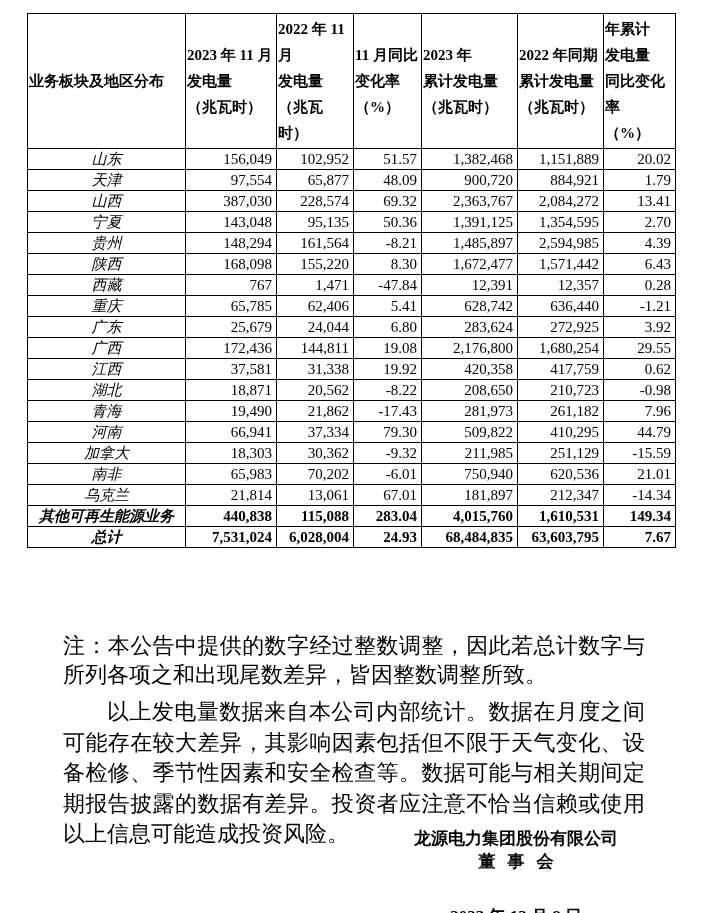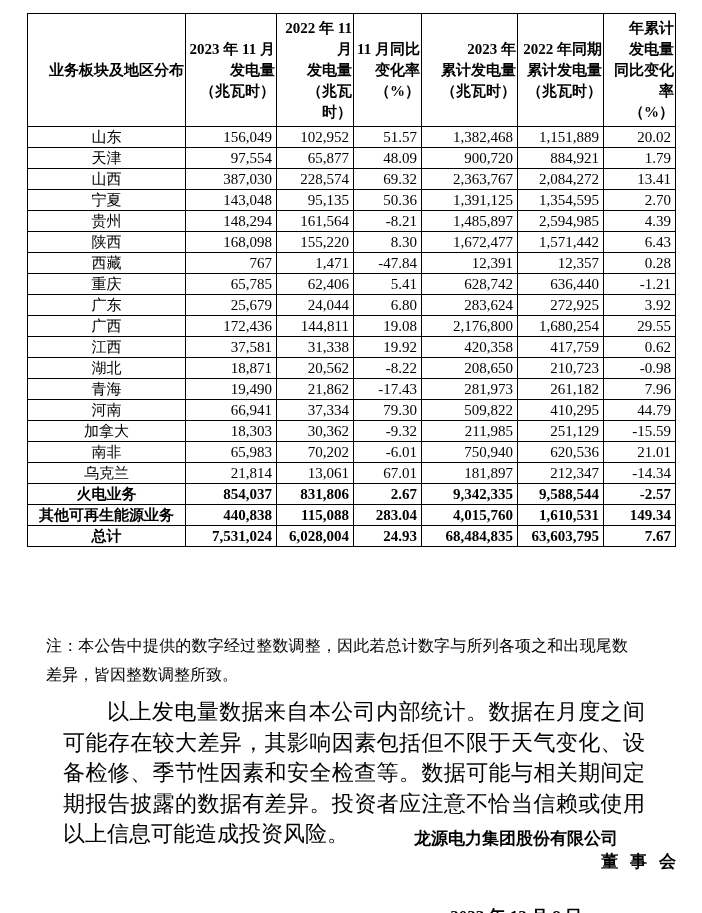--- a/index.html
+++ b/index.html
@@ -19,56 +19,56 @@
     border-collapse: collapse;
     table-layout: fixed;
   }
   .gen-table th, .gen-table td {
     border: 1px solid #000000;
     overflow: hidden;
   }
   .gen-table thead th {
     font-weight: bold;
     font-size: 15px;
-    line-height: 21px;
-    text-align: right;
+    line-height: 26px;
+    text-align: left;
     vertical-align: middle;
     white-space: pre-line;
     height: 113px;
     padding: 2px 1px;
   }
   .gen-table td {
     font-size: 15px;
     height: 21px;
     padding: 0 4px;
     vertical-align: middle;
   }
-  .gen-table td.name { text-align: center; padding: 0 2px; }
+  .gen-table td.name { text-align: center; padding: 0 2px; font-style: italic; }
   .gen-table td.num  { text-align: right; }
   .gen-table tr.bold td { font-weight: bold; }
 
   .note {
-    position: absolute; left: 46px; top: 631px; width: 582px;
-    font-size: 16px; line-height: 29px;
+    position: absolute; left: 63px; top: 631px; width: 582px;
+    font-size: 22px; line-height: 29px;
     text-align: justify;
   }
   .para {
     position: absolute; left: 63px; top: 697px; width: 582px;
     font-size: 22px; line-height: 30.5px;
     text-align: justify;
     text-indent: 2em;
   }
   .sig {
     position: absolute; left: 356px; top: 827px; width: 320px;
     text-align: center;
     font-weight: bold;
     font-size: 17px;
   }
   .sig .company { }
-  .sig .board   { margin-bottom: 32px; word-spacing: 0.45em; text-align: right; }
+  .sig .board   { margin-bottom: 32px; word-spacing: 0.45em; }
 </style>
 </head>
 <body>
 
 <div class="page">
 
   <table class="gen-table">
     <colgroup>
       <col style="width:158px">
       <col style="width:91px">
@@ -251,29 +251,20 @@
         <tr>
           <td class="name">乌克兰</td>
           <td class="num">21,814</td>
           <td class="num">13,061</td>
           <td class="num">67.01</td>
           <td class="num">181,897</td>
           <td class="num">212,347</td>
           <td class="num">-14.34</td>
         </tr>
         <tr class="bold">
-          <td class="name">火电业务</td>
-          <td class="num">854,037</td>
-          <td class="num">831,806</td>
-          <td class="num">2.67</td>
-          <td class="num">9,342,335</td>
-          <td class="num">9,588,544</td>
-          <td class="num">-2.57</td>
-        </tr>
-        <tr class="bold">
           <td class="name">其他可再生能源业务</td>
           <td class="num">440,838</td>
           <td class="num">115,088</td>
           <td class="num">283.04</td>
           <td class="num">4,015,760</td>
           <td class="num">1,610,531</td>
           <td class="num">149.34</td>
         </tr>
         <tr class="bold">
           <td class="name">总计</td>

